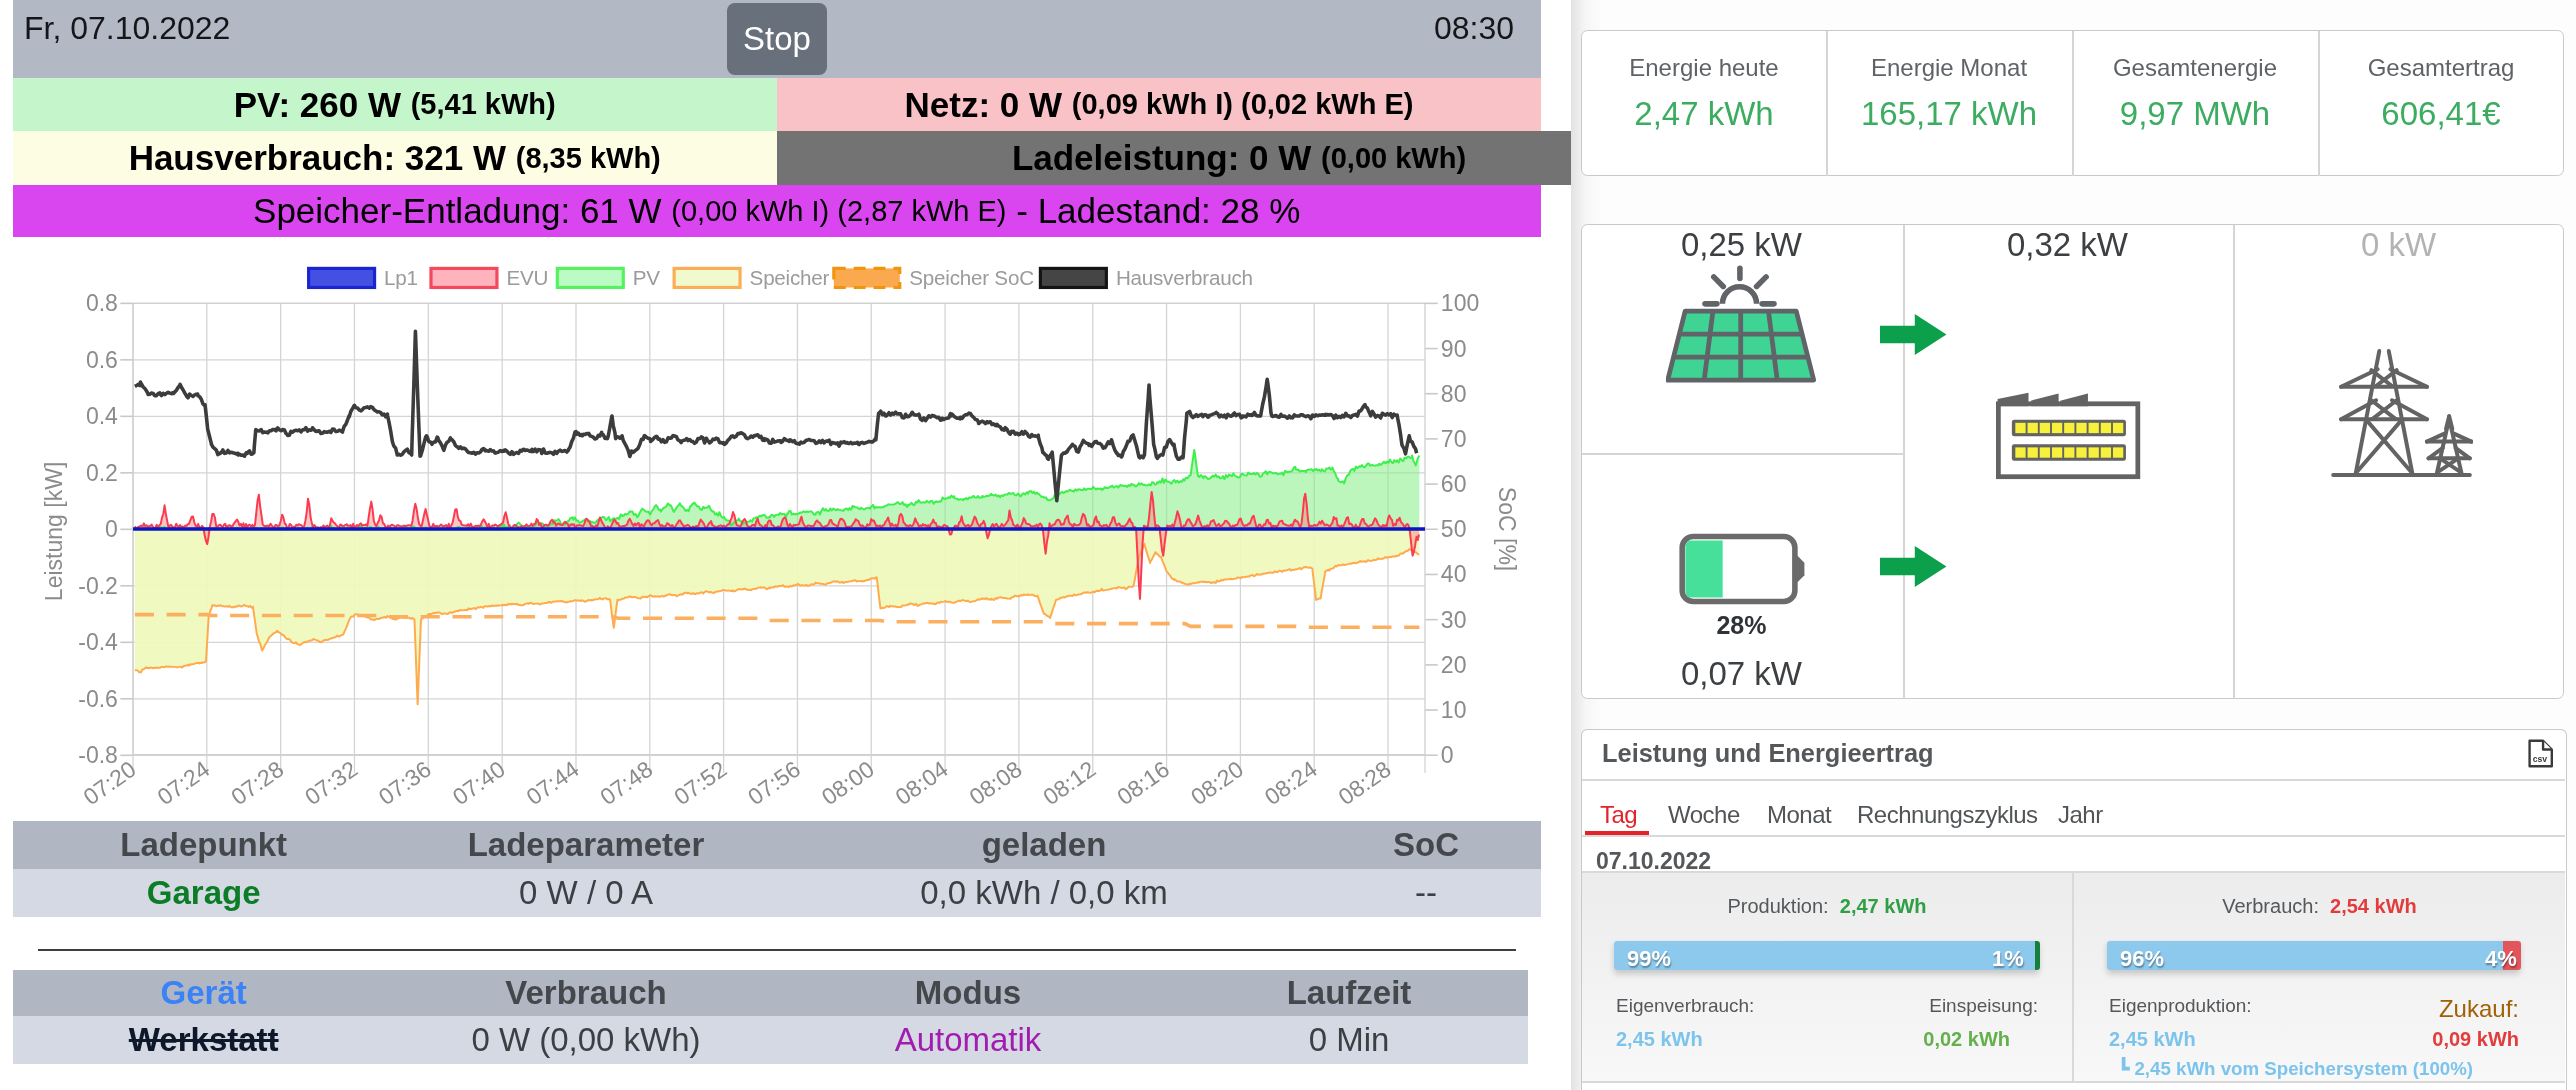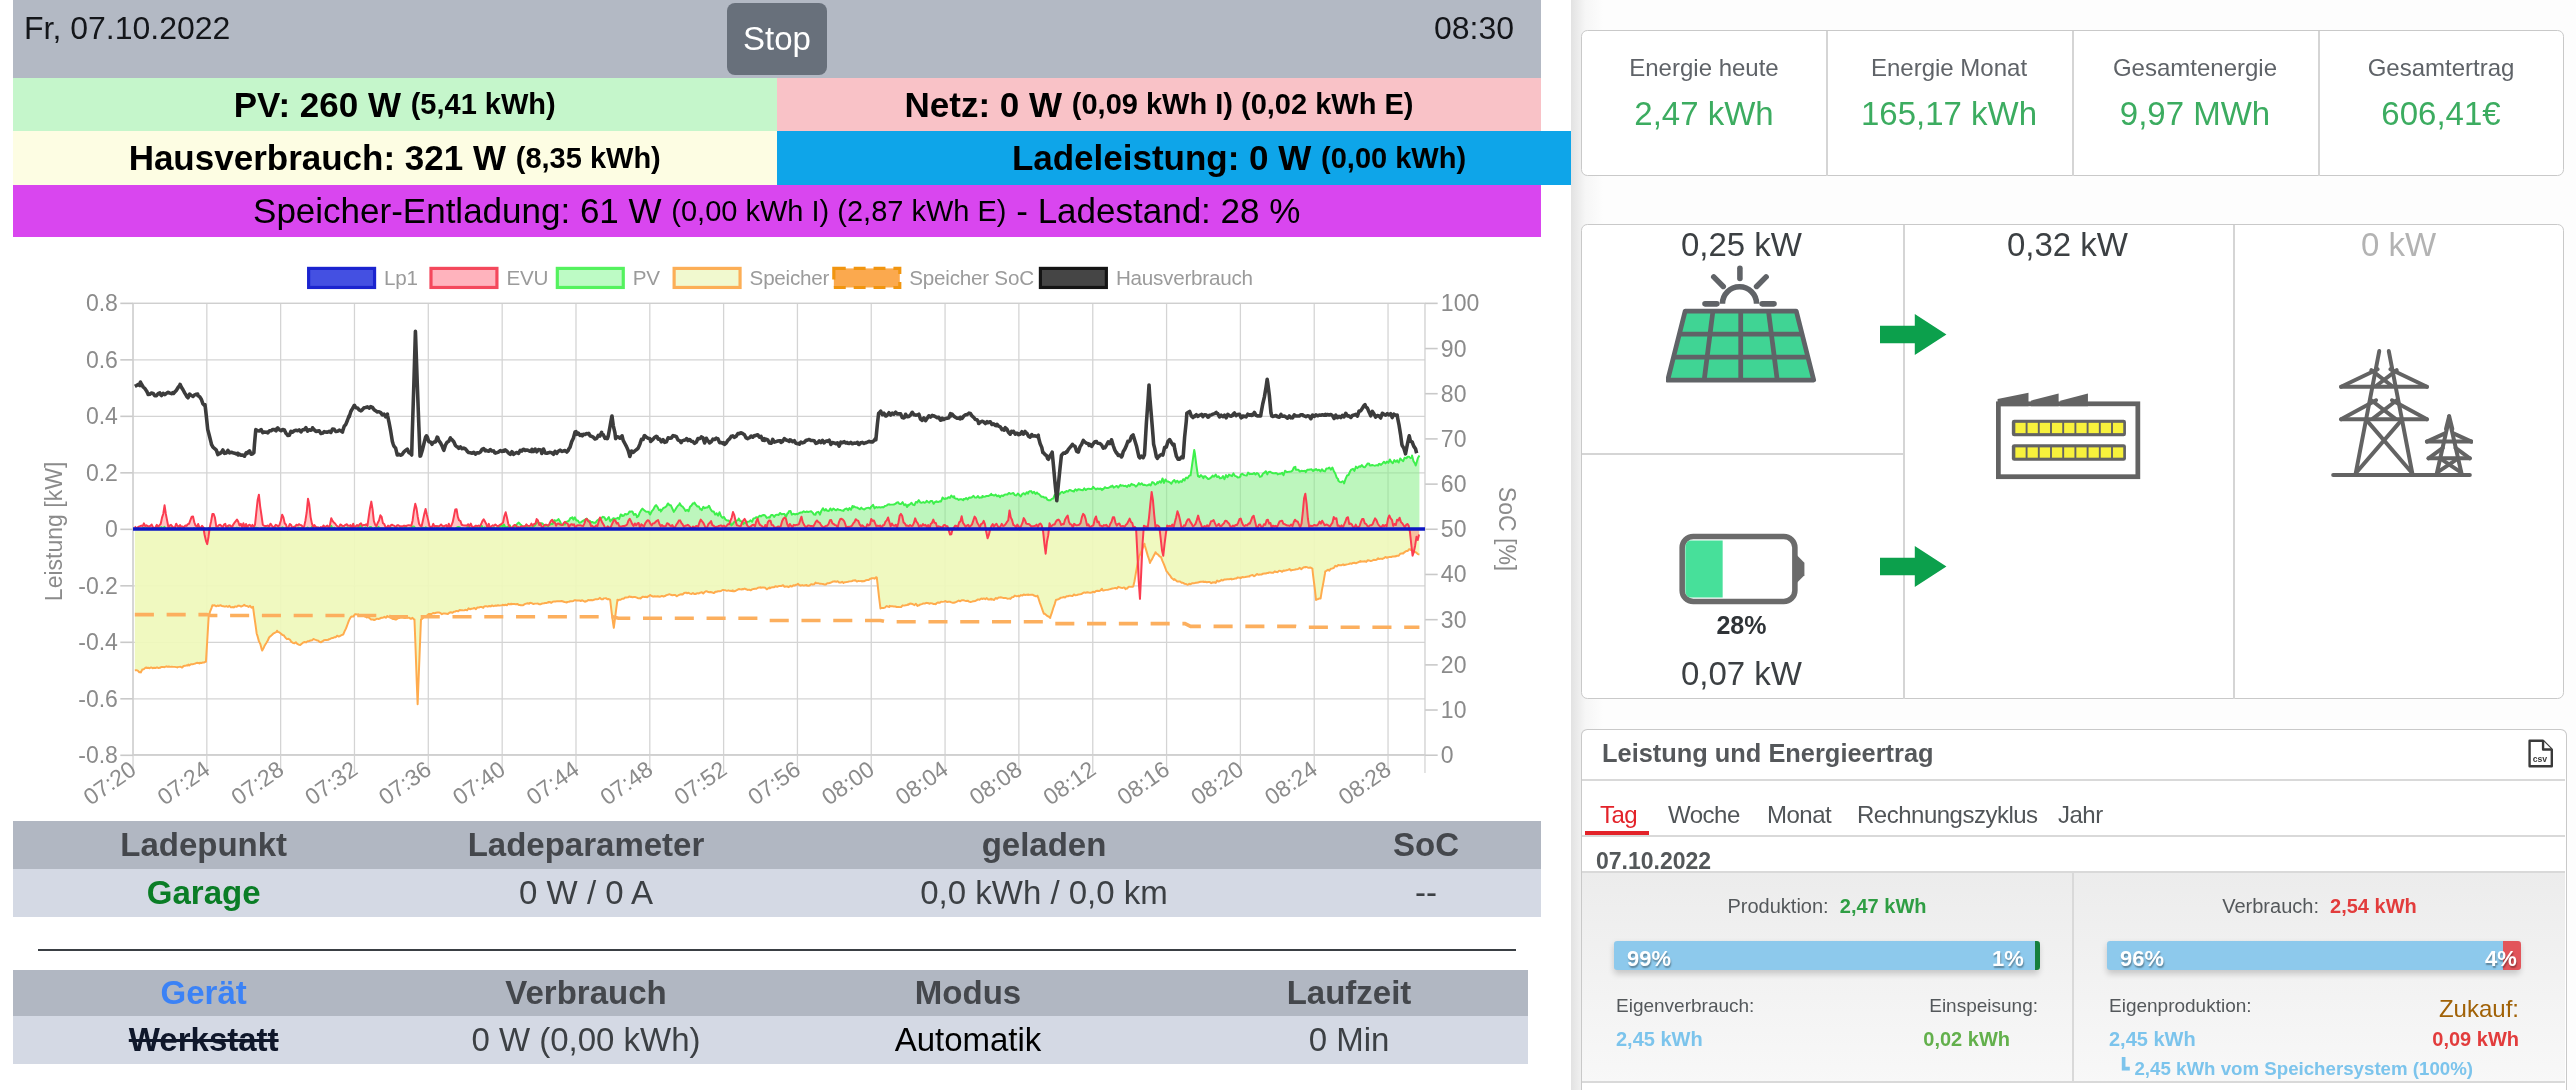--- a/index.html
+++ b/index.html
@@ -3,21 +3,21 @@
 *{margin:0;padding:0;box-sizing:border-box}body{width:2576px;height:1091px;overflow:hidden;background:#fff;font-family:"Liberation Sans",sans-serif;position:relative}
 .c{position:absolute;display:flex;align-items:center;justify-content:center}div{white-space:nowrap}
 </style></head><body>
 <div style="position:absolute;left:12.7px;top:0;width:1528px;height:78px;background:#b3b9c4"></div>
 <div style="position:absolute;left:24px;top:9.5px;font-size:32px;color:#14161a">Fr, 07.10.2022</div>
 <div style="position:absolute;right:1062px;top:9.5px;font-size:32px;color:#14161a">08:30</div>
 <div class="c" style="left:727px;top:3.2px;width:100px;height:72px;background:#68707b;border-radius:8px;color:#fff;font-size:33px">Stop</div>
 <div class="c" style="left:12.7px;top:78px;width:764px;height:53px;background:#c5f6cb;font-size:35px;font-weight:bold;color:#000">PV:&nbsp;260&nbsp;W&nbsp;<span style="font-size:29px">(5,41 kWh)</span></div>
 <div class="c" style="left:777px;top:78px;width:764px;height:53px;background:#f9c2c7;font-size:35px;font-weight:bold;color:#000">Netz:&nbsp;0&nbsp;W&nbsp;<span style="font-size:29px">(0,09 kWh I) (0,02 kWh E)</span></div>
 <div class="c" style="left:12.7px;top:131px;width:764px;height:54px;background:#fdfde3;font-size:35px;font-weight:bold;color:#000">Hausverbrauch:&nbsp;321&nbsp;W&nbsp;<span style="font-size:29px">(8,35 kWh)</span></div>
-<div class="c" style="left:777px;top:131px;width:924px;height:54px;background:#0ea5e9;font-size:35px;font-weight:bold;color:#000">Ladeleistung:&nbsp;0&nbsp;W&nbsp;<span style="font-size:29px">(0,00 kWh)</span></div>
+<div class="c" style="left:777px;top:131px;width:924px;height:54px;background:#737373;font-size:35px;font-weight:bold;color:#000">Ladeleistung:&nbsp;0&nbsp;W&nbsp;<span style="font-size:29px">(0,00 kWh)</span></div>
 <div class="c" style="left:12.7px;top:185px;width:1528px;height:52px;background:#d946ef;font-size:35px;font-weight:normal;color:#000">Speicher-Entladung:&nbsp;61&nbsp;W&nbsp;<span style="font-size:29px">(0,00 kWh I) (2,87 kWh E)</span>&nbsp;-&nbsp;Ladestand:&nbsp;28&nbsp;%</div>
 <svg style="position:absolute;left:0;top:239px" width="1558" height="584" viewBox="0 300 1960 735" font-family="Liberation Sans, sans-serif">
 <rect x="388" y="337" width="83" height="24" fill="#4450e2" stroke="#1b24cf" stroke-width="4"></rect>
     <text x="483" y="358" font-size="26" fill="#9b9b9b" letter-spacing="-0.3">Lp1</text>
     <rect x="542" y="337" width="83" height="24" fill="#ffb3bd" stroke="#f4485c" stroke-width="4"></rect>
     <text x="637" y="358" font-size="26" fill="#9b9b9b" letter-spacing="-0.3">EVU</text>
     <rect x="701" y="337" width="83" height="24" fill="#bdfbc5" stroke="#54f25e" stroke-width="4"></rect>
     <text x="796" y="358" font-size="26" fill="#9b9b9b" letter-spacing="-0.3">PV</text>
     <rect x="848" y="337" width="83" height="24" fill="#f1f9cf" stroke="#fcae56" stroke-width="4"></rect>
     <text x="943" y="358" font-size="26" fill="#9b9b9b" letter-spacing="-0.3">Speicher</text>
@@ -141,21 +141,21 @@
 <div style="position:absolute;left:38px;top:949px;width:1478px;height:2px;background:#3a3f44"></div>
 <div style="position:absolute;left:12.7px;top:970px;width:1515px;height:46px;background:#b1b7c2"></div>
 <div style="position:absolute;left:12.7px;top:1016px;width:1515px;height:48px;background:#d4d9e4"></div>
 <div class="c" style="left:12.7px;top:970px;width:382px;height:46px;font-size:33px;font-weight:bold;color:#3b82f6">Gerät</div>
 <div class="c" style="left:12.7px;top:1016px;width:382px;height:48px;font-size:33px;color:#3c4044">
     <span style="color:#0f172a;font-weight:bold;text-decoration:line-through">Werkstatt</span>
   </div>
 <div class="c" style="left:395px;top:970px;width:382px;height:46px;font-size:33px;font-weight:bold;color:#44474c">Verbrauch</div>
 <div class="c" style="left:395px;top:1016px;width:382px;height:48px;font-size:33px;color:#3c4044">0 W (0,00 kWh)</div>
 <div class="c" style="left:777px;top:970px;width:382px;height:46px;font-size:33px;font-weight:bold;color:#44474c">Modus</div>
-<div class="c" style="left:777px;top:1016px;width:382px;height:48px;font-size:33px;color:#000000">Automatik</div>
+<div class="c" style="left:777px;top:1016px;width:382px;height:48px;font-size:33px;color:#a21caf">Automatik</div>
 <div class="c" style="left:1158px;top:970px;width:382px;height:46px;font-size:33px;font-weight:bold;color:#44474c">Laufzeit</div>
 <div class="c" style="left:1158px;top:1016px;width:382px;height:48px;font-size:33px;color:#3c4044">0 Min</div>
 <div style="position:absolute;left:1571px;top:0;width:1005px;height:1091px;background:linear-gradient(90deg,#e2e2e2 0,#f6f6f6 14.3px,#fdfdfd 32px,#fdfdfd 100%)"></div>
 <div style="position:absolute;left:1581px;top:30px;width:983px;height:146px;background:#fff;border:1.6px solid #c9c9c9;border-radius:6.4px"></div>
 <div style="position:absolute;left:1826px;top:31px;width:1.6px;height:145px;background:#d5d5d5"></div>
 <div style="position:absolute;left:2072px;top:31px;width:1.6px;height:145px;background:#d5d5d5"></div>
 <div style="position:absolute;left:2318px;top:31px;width:1.6px;height:145px;background:#d5d5d5"></div>
 <div class="c" style="left:1581px;top:52px;width:246px;height:32px;font-size:24px;color:#5f6368">Energie heute</div>
 <div class="c" style="left:1581px;top:95px;width:246px;height:38px;font-size:33px;color:#3cac60">2,47 kWh</div>
 <div class="c" style="left:1826px;top:52px;width:246px;height:32px;font-size:24px;color:#5f6368">Energie Monat</div>

